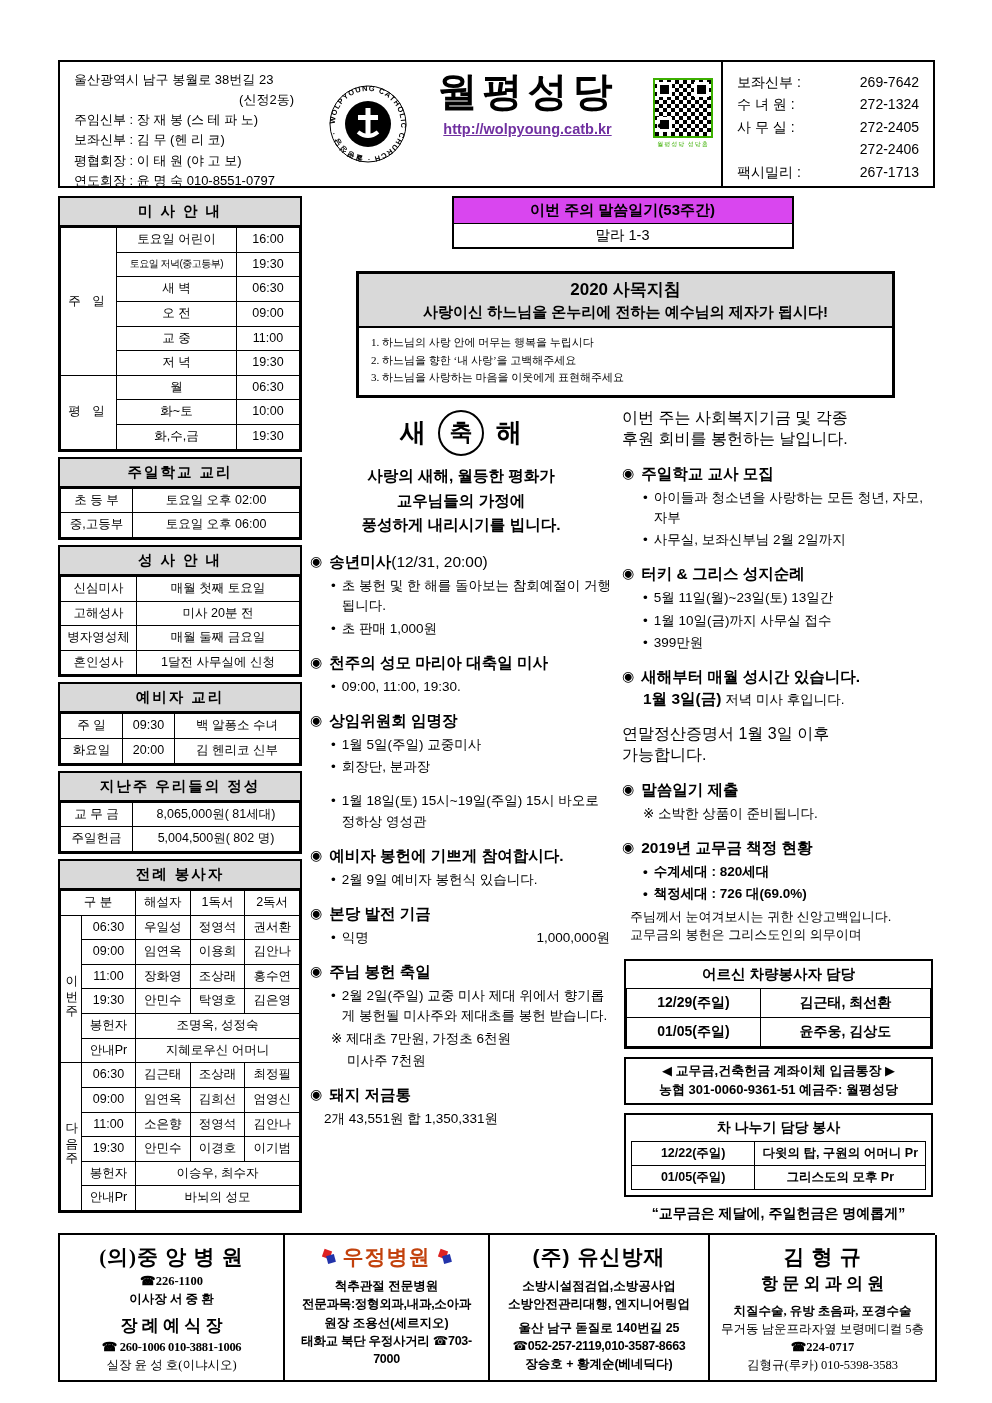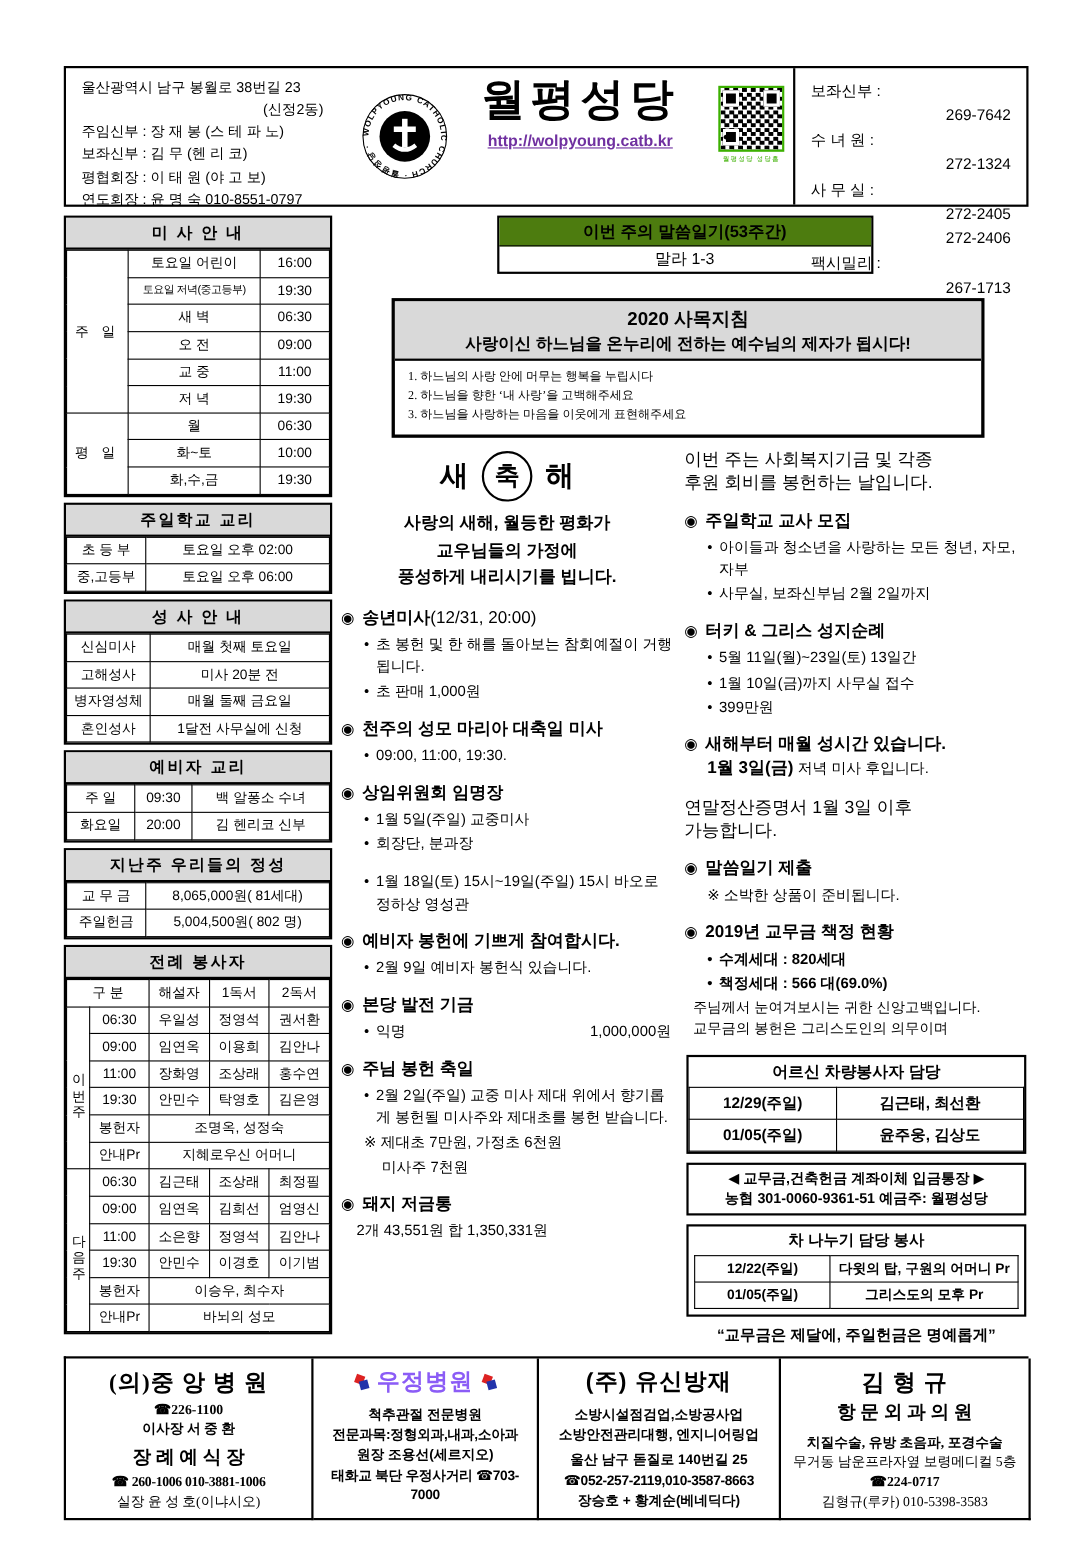--- a/index.html
+++ b/index.html
@@ -16,37 +16,37 @@
 .h-title { font-size:40px; font-weight:bold; letter-spacing:5px; line-height:1.05; }
 .h-sub { font-size:19px; font-weight:bold; letter-spacing:3px; margin-top:3px; }
 .h-url { display:block; margin-top:9px; color:#7030a0; font-weight:bold; font-size:14.5px; text-decoration:underline; cursor:pointer; }
 .hdr-qr { width:76px; padding-top:16px; text-align:center; }
 .qr-box { width:60px; height:60px; border:2px solid #3cb000; margin:0 auto; position:relative;
   background:repeating-conic-gradient(#000 0% 25%, #fff 0% 50%); background-size:8px 8px; }
 .qr-f { position:absolute; width:15px; height:15px; background:#000; box-shadow:inset 0 0 0 3px #fff, inset 0 0 0 5px #000; }
 .qr-f.tl { left:2px; top:2px; } .qr-f.tr { right:2px; top:2px; } .qr-f.bl { left:2px; bottom:2px; }
 .qr-cap { font-size:6px; color:#3cb000; margin-top:2px; letter-spacing:1px; }
 .hdr-contacts { width:212px; border-left:2px solid #000; padding:9px 14px 4px 14px; font-size:14px; }
-.crow { display:flex; line-height:1.6;flex-direction:column; }
+.crow { display:flex; line-height:1.6; }
 .crow .cv { margin-left:auto; }
 
 
 .main { display:flex; margin-top:8px; gap:8px; }
 .col-left { width:244px; flex:none; }
 .lsec { border:2px solid #000; margin-bottom:5px; }
 .lsec-title { background:#d9d9d9; border-bottom:2px solid #000; text-align:center; font-weight:bold; font-size:14.5px; letter-spacing:2px; padding:4px 0; }
 .lsec table { width:100%; border-collapse:collapse; }
 .lsec td { border:1px solid #000; text-align:center; font-size:12.5px; padding:4px 1px; line-height:1.25; }
 .lsec td.sm { font-size:10px; letter-spacing:-0.5px; }
 .lsec td.grp { letter-spacing:4px; }
 .vlabel { writing-mode:vertical-rl; text-orientation:upright; letter-spacing:3px; font-size:12.5px; width:21px; padding:0; }
 
 .col-main { flex:1; min-width:0; }
 .diary { width:342px; margin:0 auto; border:2px solid #000; text-align:center; }
-.diary-t { background:#4d7c0f; border-bottom:1px solid #000; font-weight:bold; font-size:15px; padding:3px 0; }
+.diary-t { background:#d946ef; border-bottom:1px solid #000; font-weight:bold; font-size:15px; padding:3px 0; }
 .diary-v { font-size:14.5px; padding:2px 0; }
 .pastoral { border:3px solid #000; margin:22px 40px 8px 46px; }
 .p-head { background:#d9d9d9; border-bottom:2px solid #000; text-align:center; padding:4px 4px; }
 .p-title { font-weight:bold; font-size:17px; }
 .p-sub { font-weight:bold; font-size:15px; margin-top:2px; }
 .p-body { padding:6px 12px 8px; font-family:"Liberation Serif","DejaVu Serif",serif; font-size:11px; line-height:1.6; }
 
 .cols2 { display:flex; gap:10px; margin-top:10px; }
 .midcol { width:302px; flex:none; }
 .rightcol { flex:1; min-width:0; }
@@ -85,21 +85,21 @@
 .teabox td { border:1px solid #000; text-align:center; font-size:12.5px; font-weight:bold; padding:3px 0; }
 .motto { text-align:center; font-weight:bold; font-size:14px; margin-top:8px; }
 
 
 .ads { margin-top:10px; display:grid; grid-template-columns:225px 205px 220px 227px; border-left:2px solid #000; border-top:2px solid #000; }
 .ad { border-right:2px solid #000; border-bottom:2px solid #000; text-align:center; padding:7px 3px 6px; font-size:12.5px; line-height:1.45; }
 .serif { font-family:"Liberation Serif","DejaVu Serif",serif; }
 .ad .big { font-size:21px; font-weight:bold; letter-spacing:1px; }
 .ad .mid { font-size:17px; font-weight:bold; }
 .ad .b { font-weight:bold; }
-.blue { color:#8b5cf6; }
+.blue { color:#c2410c; }
 .adtitle-row { display:flex; align-items:center; justify-content:center; gap:6px; }
 .snu { display:inline-flex; width:16px; height:14px; position:relative; }
 .snu i { position:absolute; width:8px; height:8px; }
 .snu i:nth-child(1) { background:#d22; left:2px; top:0; transform:rotate(20deg); }
 .snu i:nth-child(2) { background:#23a; left:6px; top:5px; transform:rotate(-15deg); }
 .tight { letter-spacing:-0.3px; }
 .sp6 { margin-top:5px; }
 
 
 .logo-svg text { font-weight:bold; }
@@ -588,21 +588,21 @@
 
           <div class="notice">
             <div class="nt">
                 <span>2019년 교무금 책정 현황</span>
               </div>
             <div class="nb nb-bold">
               <div class="bl">
                   <span>수계세대 : 820세대</span>
                 </div>
               <div class="bl">
-                  <span>책정세대 : 566 대(69.0%)</span>
+                  <span>책정세대 : 726 대(69.0%)</span>
                 </div>
             </div>
             <div class="nb-note" style="padding-left:8px;">
               <div>주님께서 눈여겨보시는 귀한 신앙고백입니다.</div>
               <div>교무금의  봉헌은 그리스도인의 의무이며</div>
             </div>
           </div>
 
           <div class="rtbl">
             <div class="rt-title">어르신 차량봉사자 담당</div>

